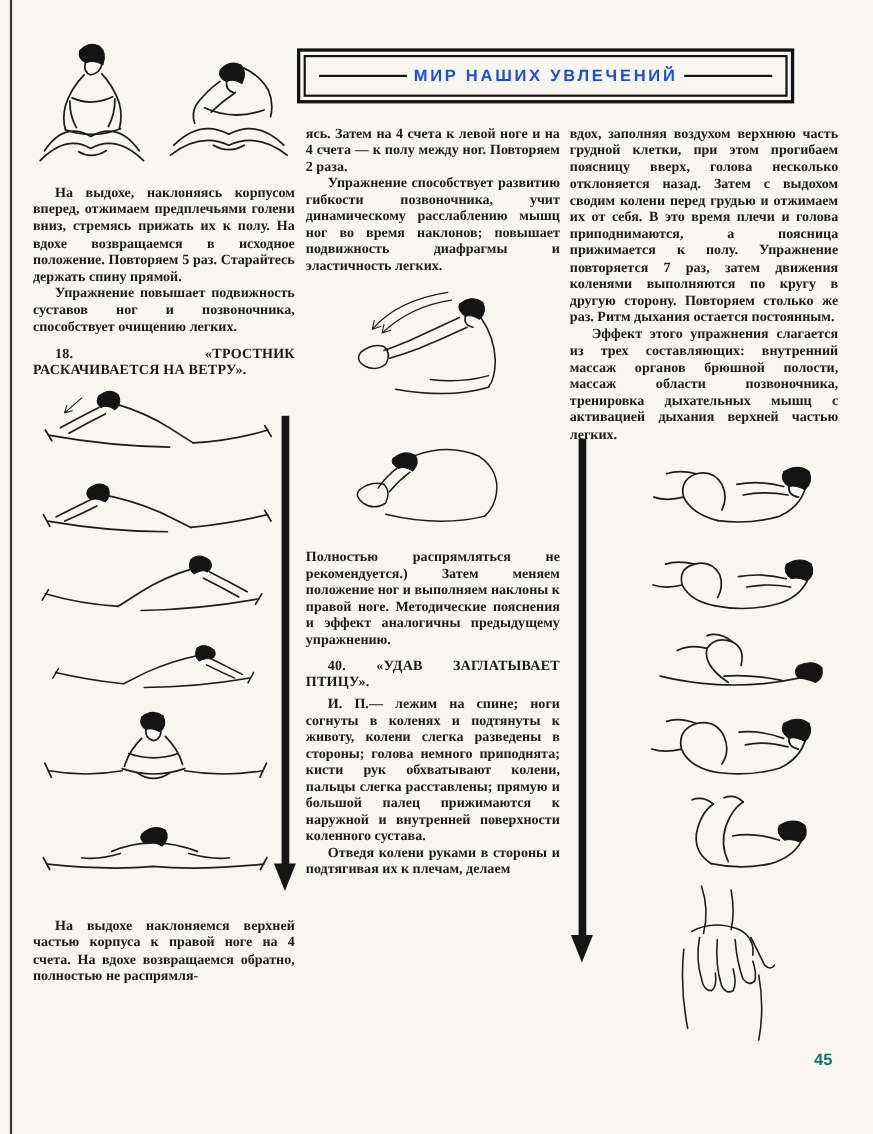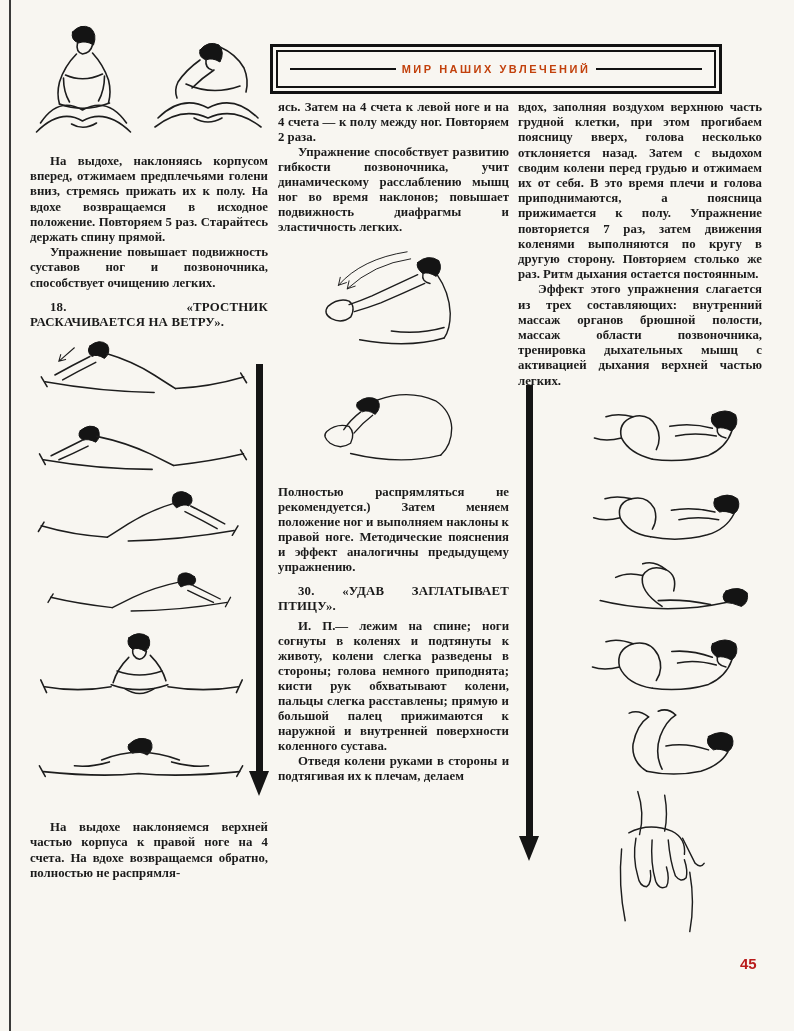--- a/index.html
+++ b/index.html
@@ -14,25 +14,25 @@
   .header-box{
     position:absolute;left:270px;top:44px;width:452px;height:50px;
     border:3px solid #121212;box-sizing:border-box;background:#f8f6f1;
   }
   .header-inner{
     position:absolute;top:3px;left:3px;right:3px;bottom:3px;
     border:2px solid #121212;display:flex;align-items:center;padding:0 12px;box-sizing:border-box;
   }
   .header-rule{flex:1;height:2px;background:#121212;}
   .header-title{
-    font-family:"Liberation Sans", sans-serif;font-weight:bold;font-size:11px;
-    letter-spacing:2.5px;padding:0 6px;white-space:nowrap;color:#c2410c;
-  }
-  
-  .col{position:absolute;text-align:justify;font-size:12.8px;line-height:15.2px;font-weight:bold;}
+    font-family:"Liberation Sans", sans-serif;font-weight:bold;font-size:15px;
+    letter-spacing:2.5px;padding:0 6px;white-space:nowrap;color:#1d4ed8;
+  }
+  
+  .col{position:absolute;text-align:justify;font-size:12.8px;line-height:15.2px;font-weight:bold;margin-top:14px;}
   .col p{margin:0;text-indent:20px;}
   .col p.cont{text-indent:0;}
   .col p.head{margin:9px 0 5px;text-indent:20px;letter-spacing:.2px;}
   #col-left{left:30px;top:12px;width:238px;}
   #col-mid{left:278px;top:100px;width:231px;line-height:15.0px;}
   #col-right{left:518px;top:100px;width:244px;}
   
   .fig{display:block;}
   .fig path{fill:none;stroke:#1d1d1d;stroke-width:1.6;stroke-linecap:round;stroke-linejoin:round;}
   .fig path.hair{fill:#141414;stroke:#141414;stroke-width:1;}
@@ -52,21 +52,21 @@
   .v-arrow::after{
     content:"";position:absolute;bottom:-24px;left:-7px;
     border-left:10.5px solid transparent;border-right:10.5px solid transparent;
     border-top:25px solid #151515;
   }
   #arrow-left{right:5px;top:26px;height:408px;}
   #arrow-right{left:8px;top:-14px;height:452px;}
   
   .page-number{
     position:absolute;left:740px;top:955px;
-    font-family:"Liberation Sans", sans-serif;font-weight:bold;font-size:15px;color:#b91c1c;
+    font-family:"Liberation Sans", sans-serif;font-weight:bold;font-size:15px;color:#0f766e;
   }
 </style>
 </head>
 <body>
 
 <div class="page-edge"></div>
 
 <div class="header-box">
   <div class="header-inner">
     <div class="header-rule"></div>
@@ -198,21 +198,21 @@
       <path class="hair" d="M60 30 Q72 20 84 27 Q89 36 81 44 Q72 38 66 41 Q56 36 60 30 Z"></path>
       <path d="M84 27 Q120 14 152 28 Q170 40 171 60 Q171 80 158 92"></path>
       <path d="M64 41 Q52 50 44 62"></path>
       <path d="M78 45 Q66 54 56 66"></path>
       <path d="M24 64 Q36 54 50 58 Q58 66 52 78 Q40 86 28 78 Q18 70 24 64 Z"></path>
       <path d="M158 92 Q110 104 52 90"></path>
     </svg>
   </div>
 
   <p class="cont">Полностью распрямляться не рекомендуется.) Затем меняем положение ног и выполняем наклоны к правой ноге. Методические пояснения и эффект аналогичны предыдущему упражнению.</p>
-  <p class="head">30. «УДАВ ЗАГЛАТЫВАЕТ ПТИЦУ».</p>
+  <p class="head">40. «УДАВ ЗАГЛАТЫВАЕТ ПТИЦУ».</p>
   <p>И. П.— лежим на спине; ноги согнуты в коленях и подтянуты к животу, колени слегка разведены в стороны; голова немного приподнята; кисти рук обхватывают колени, пальцы слегка расставлены; прямую и большой палец прижимаются к наружной и внутренней поверхности коленного сустава.</p>
   <p>Отведя колени руками в стороны и подтягивая их к плечам, делаем</p>
 </div>
 
 <div class="col" id="col-right">
   <p class="cont">вдох, заполняя воздухом верхнюю часть грудной клетки, при этом прогибаем поясницу вверх, голова несколько отклоняется назад. Затем с выдохом сводим колени перед грудью и отжимаем их от себя. В это время плечи и голова приподнимаются, а поясница прижимается к полу. Упражнение повторяется 7 раз, затем движения коленями выполняются по кругу в другую сторону. Повторяем столько же раз. Ритм дыхания остается постоянным.</p>
   <p>Эффект этого упражнения слагается из трех составляющих: внутренний массаж органов брюшной полости, массаж области позвоночника, тренировка дыхательных мышц с активацией дыхания верхней частью легких.</p>
 
   <div class="figstack" id="right-figs">
     <div class="v-arrow" id="arrow-right"></div>

